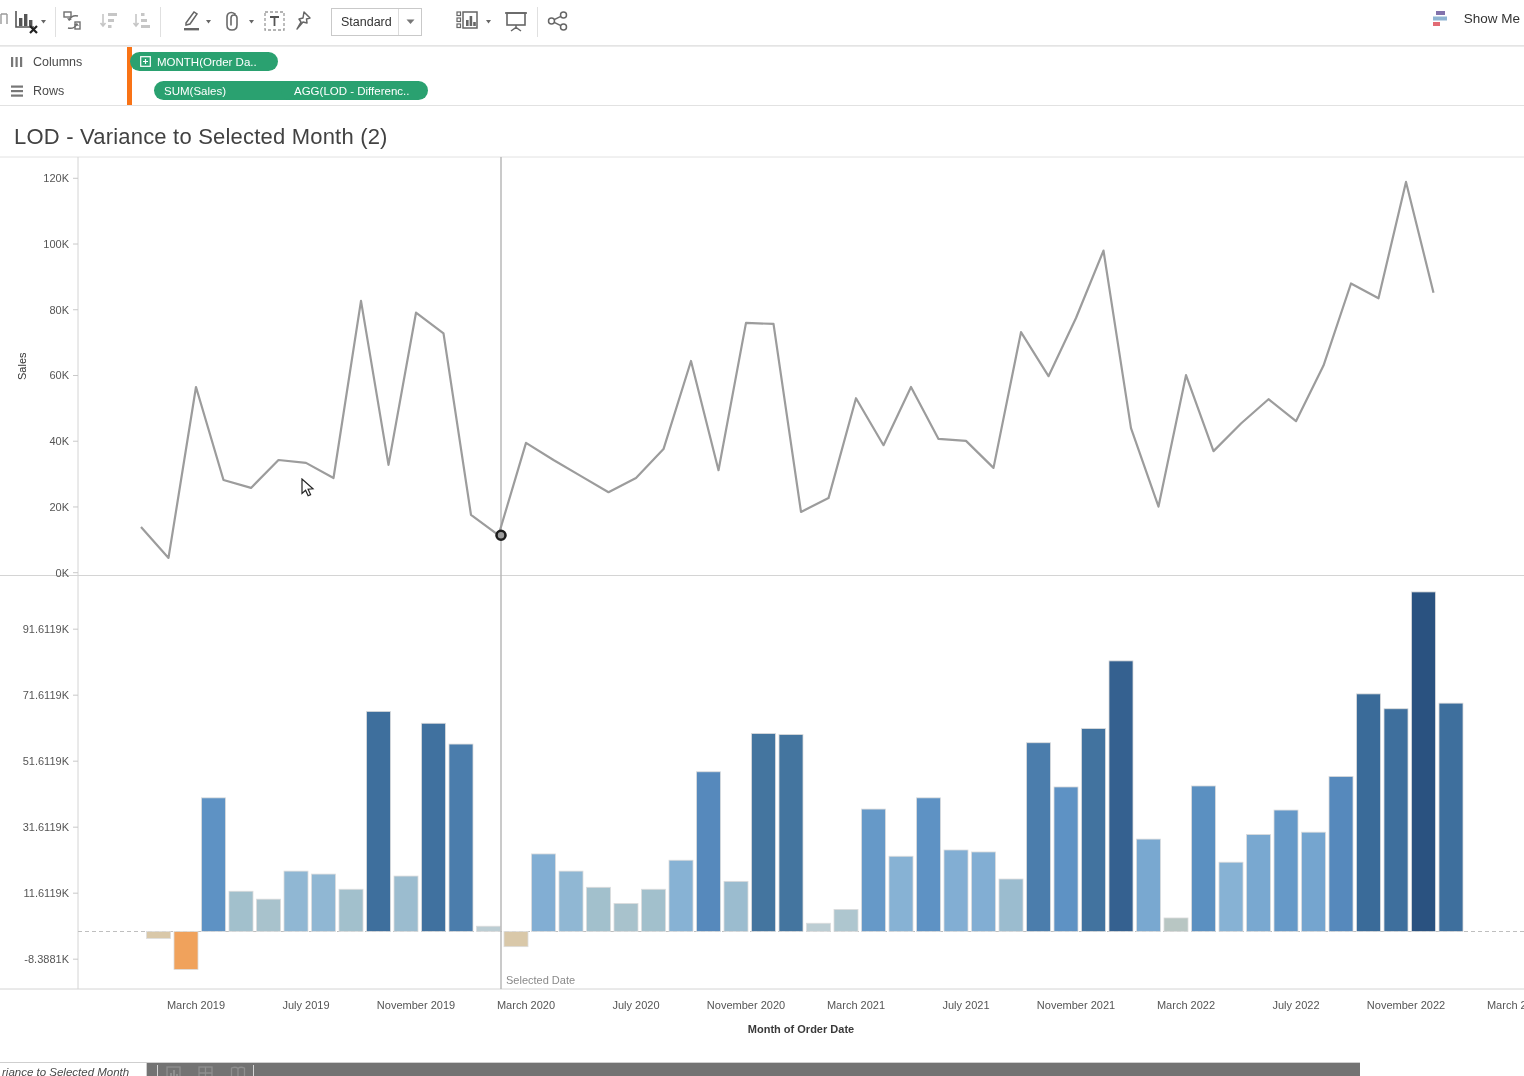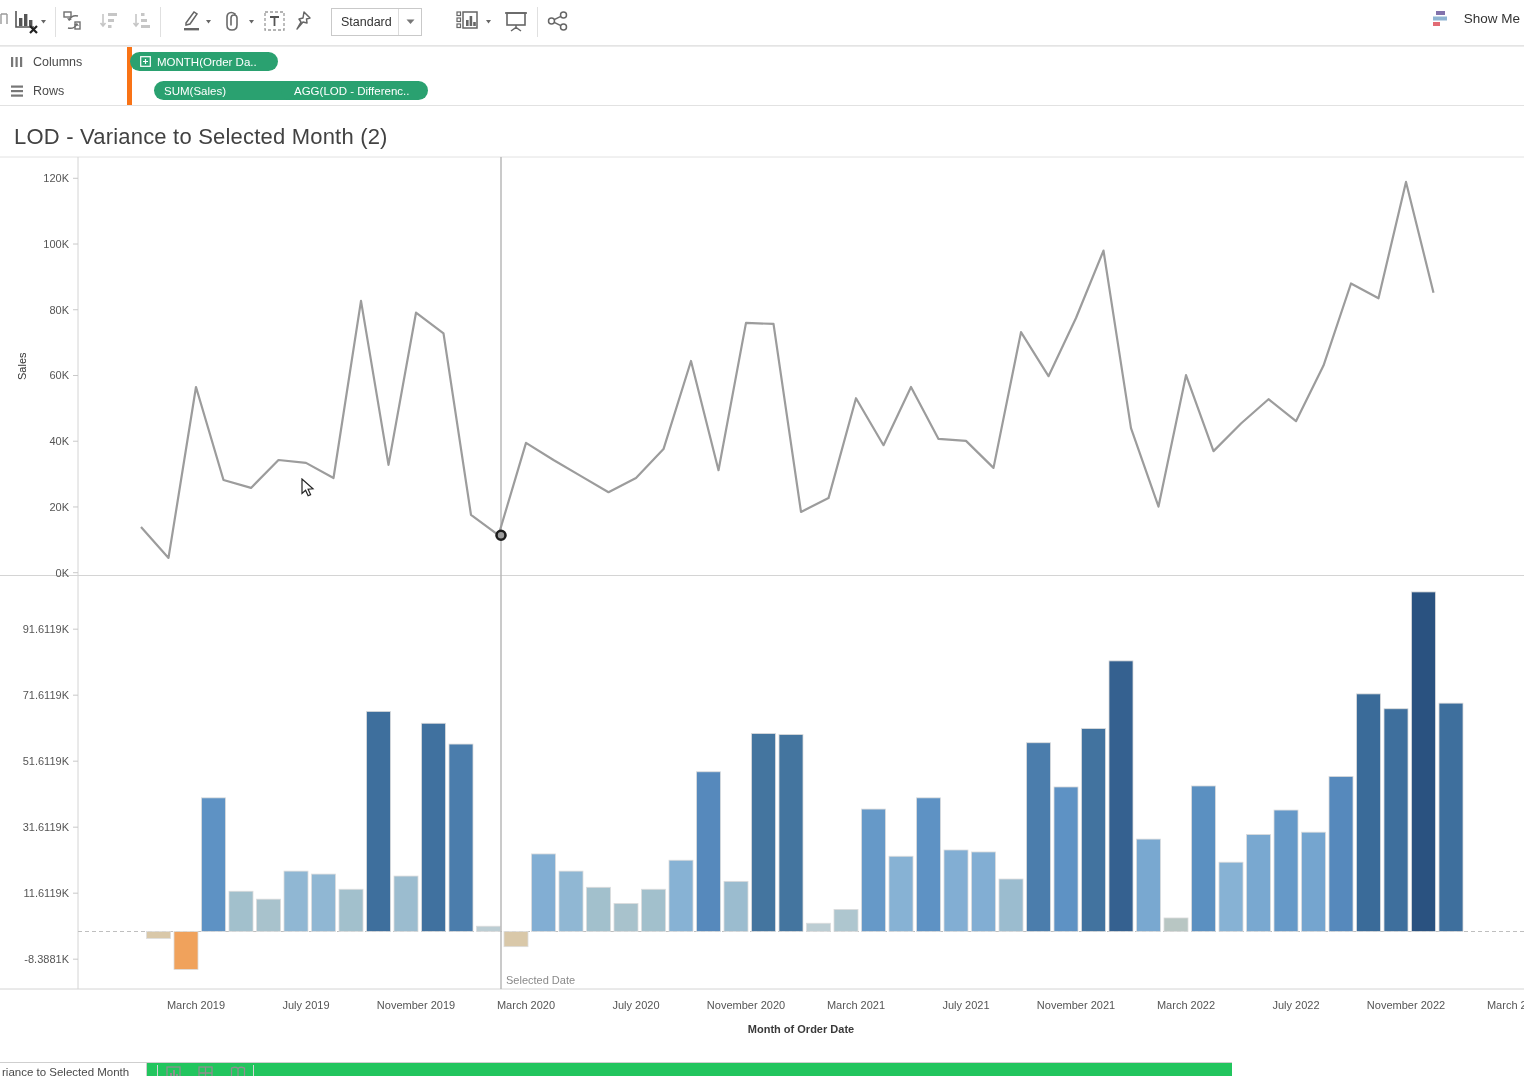--- a/index.html
+++ b/index.html
@@ -23,21 +23,21 @@
   .shelf.rows{top:76px;}
   .shelf-head{position:absolute;left:0;top:0;width:127px;height:100%;display:flex;align-items:center;border-right:5px solid #f97316;}
   .shelf-label{font-size:12.5px;color:#4a4a4a;margin-left:9px;}
   .pill{position:absolute;top:5px;height:19px;border-radius:10px;background:#2aa170;color:#fff;
         font-size:11.5px;display:flex;align-items:center;justify-content:flex-start;padding:0 10px;box-sizing:border-box;white-space:nowrap;}
   .pill .expand{display:inline-flex;margin-right:6px;}
   
   .sheet-title{position:absolute;left:14px;top:124px;font-size:22px;color:#424242;letter-spacing:0.2px;}
   #chart-svg{position:absolute;left:0;top:0;}
   
-  .tabstrip{position:absolute;left:0;top:1062px;width:1232px;height:14px;background:#22c55e;border-top:1px solid #cfcfcf;overflow:hidden;}
+  .tabstrip{position:absolute;left:0;top:1062px;width:1360px;height:14px;background:#737373;border-top:1px solid #cfcfcf;overflow:hidden;font-style:italic;}
   .sheet-tab{position:absolute;left:0;top:0;width:146px;height:24px;background:#fff;border-right:1px solid #cfcfcf;overflow:hidden;}
   .sheet-tab span{display:block;font-size:11.5px;color:#4a4a4a;margin:3px 0 0 2px;white-space:nowrap;}
   .strip-sep{position:absolute;top:2px;width:1px;height:12px;background:#d6d6d6;}
   .strip-icon{position:absolute;top:3px;}
   
   .cursor{position:absolute;left:301px;top:478px;}
   svg text{user-select:none;}
 </style>
 </head>
 <body>

